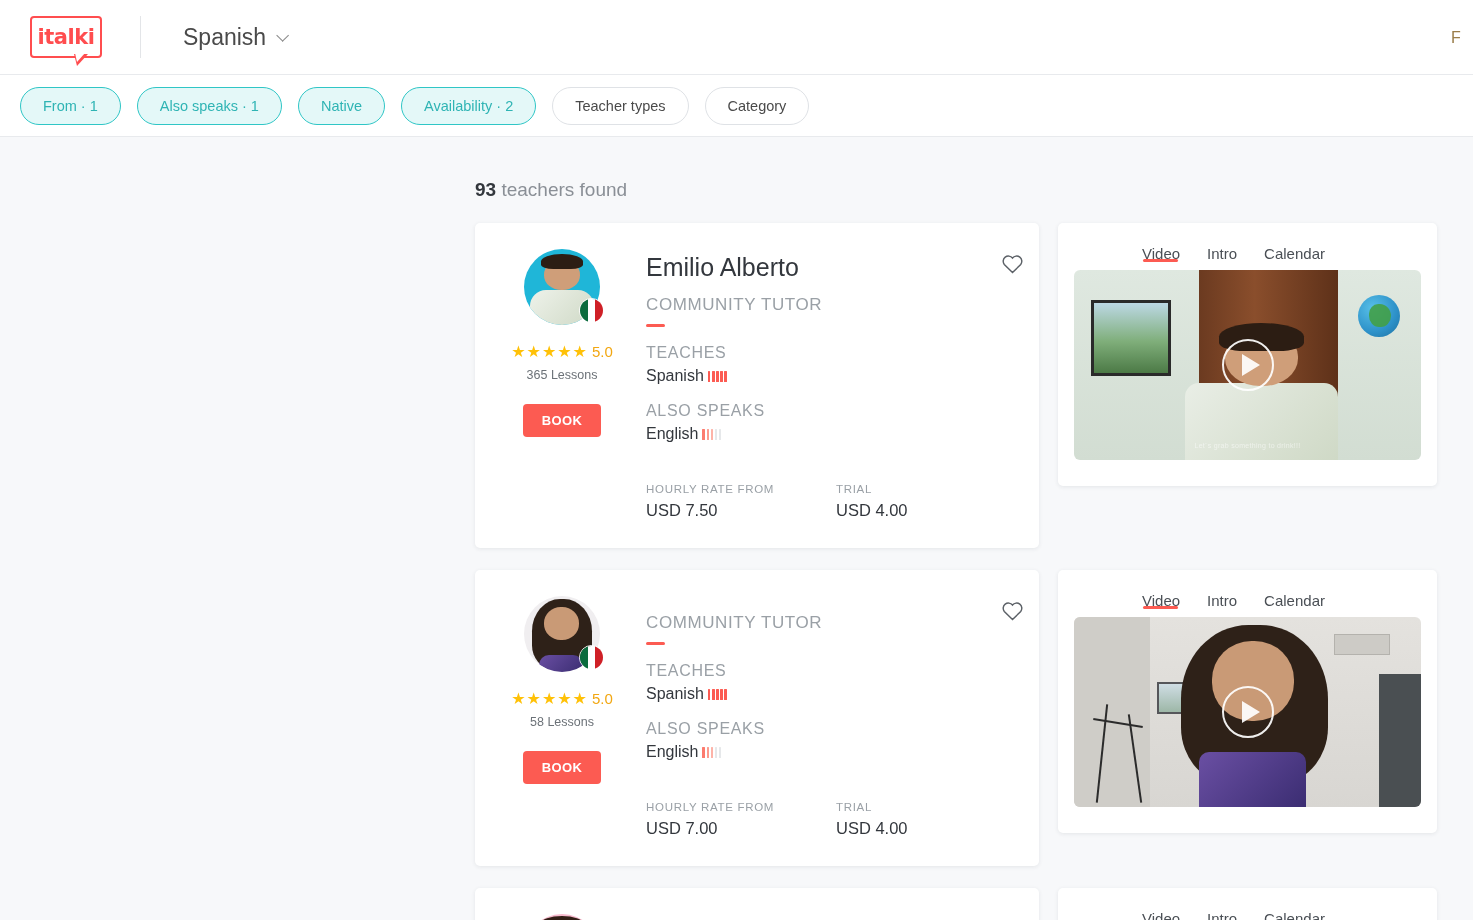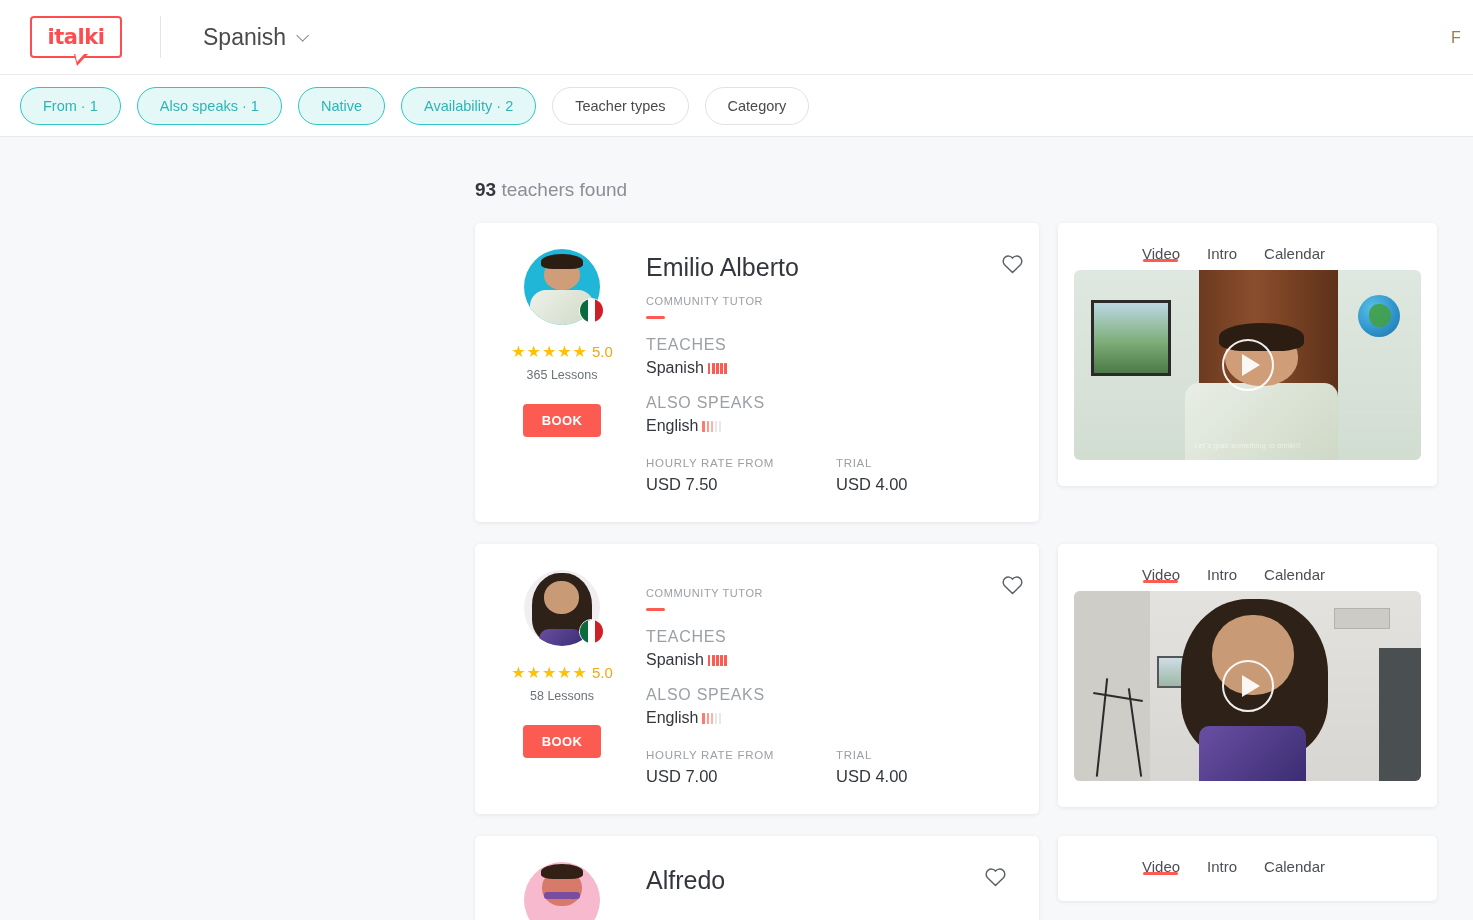--- a/index.html
+++ b/index.html
@@ -14,21 +14,21 @@
   .header {
     height: 75px;
     background: #ffffff;
     border-bottom: 1px solid #e8eaed;
     display: flex;
     align-items: center;
     padding-left: 30px;
     position: relative;
   }
   .logo {
-    width: 92px; height: 42px;
+    width: 72px; height: 42px;
     border: 2.5px solid #ff4d4f;
     border-radius: 4px;
     display: flex; align-items: center; justify-content: center;
     position: relative;
     color: #ff4d4f;
     font-weight: bold;
     font-size: 21px;
     letter-spacing: -0.5px;
     font-family: "DejaVu Sans", sans-serif;
   }
@@ -187,21 +187,21 @@
 
   
   .tc-info { flex: 1; position: relative; padding-top: 4px; }
   .t-name {
     font-size: 25px;
     color: #33373d;
     font-weight: normal;
   }
   .t-role {
     margin-top: 13px;
-    font-size: 11px;
+    font-size: 17px;
     letter-spacing: .6px;
     color: #9aa0a6;
   }
   .role-dash {
     margin-top: 9px;
     width: 19px; height: 3px;
     background: #fc5b52;
     border-radius: 2px;
   }
   .sec-label {
@@ -213,21 +213,21 @@
   .lang-line {
     margin-top: 5px;
     display: flex; align-items: baseline; gap: 2px;
     font-size: 16px;
     color: #33373d;
   }
   .lvl { display: inline-flex; gap: 1.5px; align-self: center; margin-left: 2px; }
   .lvl i { width: 2.6px; height: 11px; display: block; border-radius: .5px; }
 
   .price-row { display: flex; margin-top: 22px; }
-  .price-col { width: 190px; }
+  .price-col { width: 190px; margin-top: 18px; }
   .price-label { font-size: 11.5px; letter-spacing: .7px; color: #9aa0a6; }
   .price-val { margin-top: 6px; font-size: 16.5px; color: #33373d; }
 
   .heart {
     position: absolute;
     top: 4px; right: 2px;
     cursor: pointer;
   }
 
   

